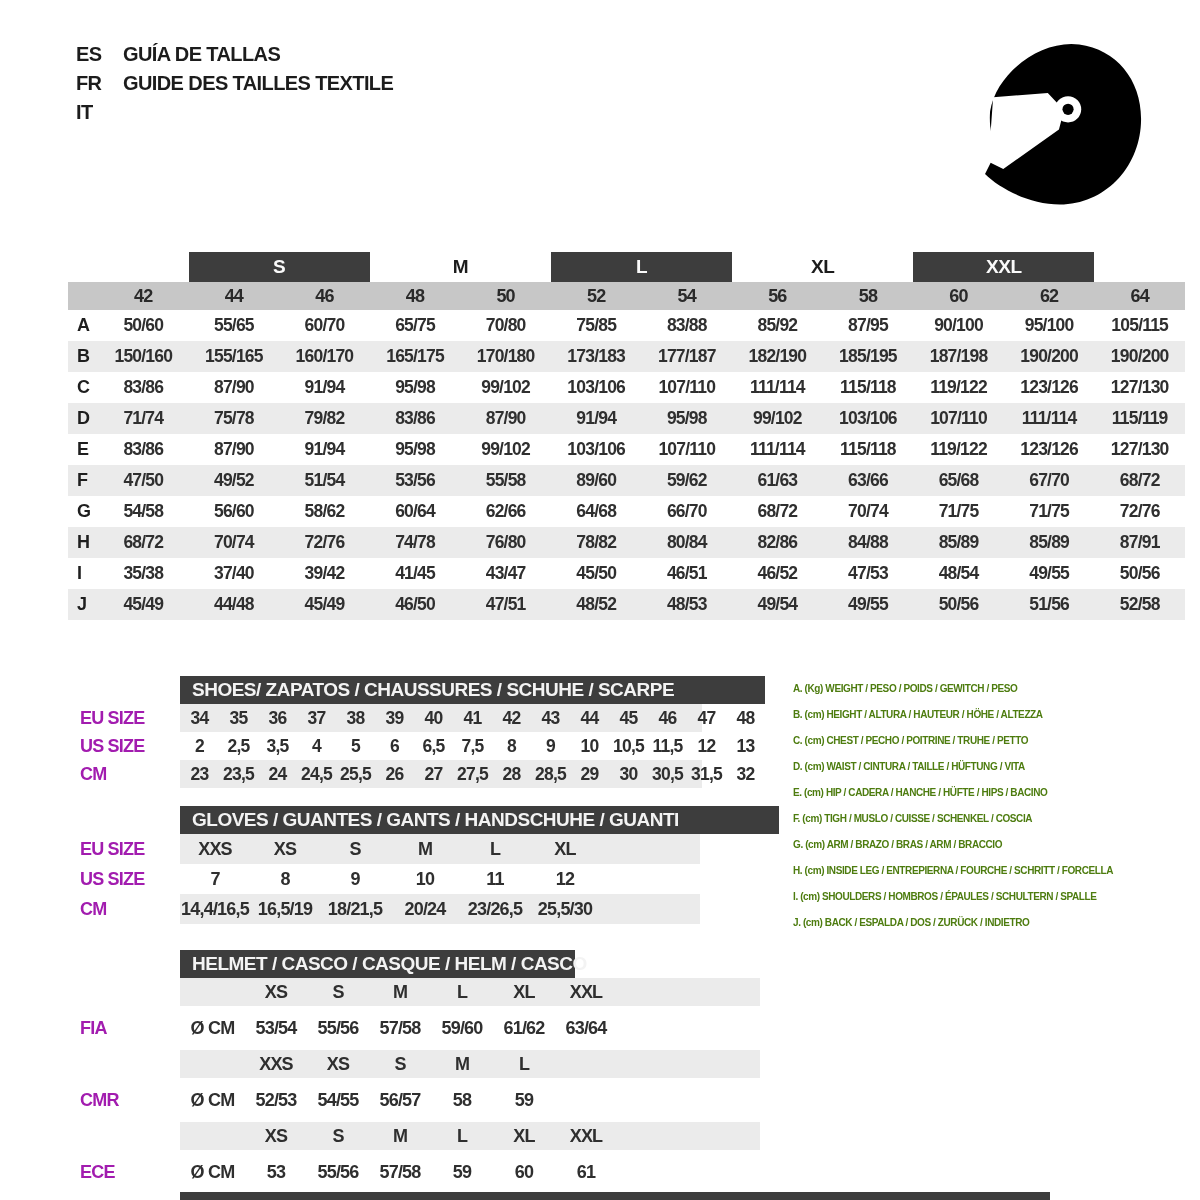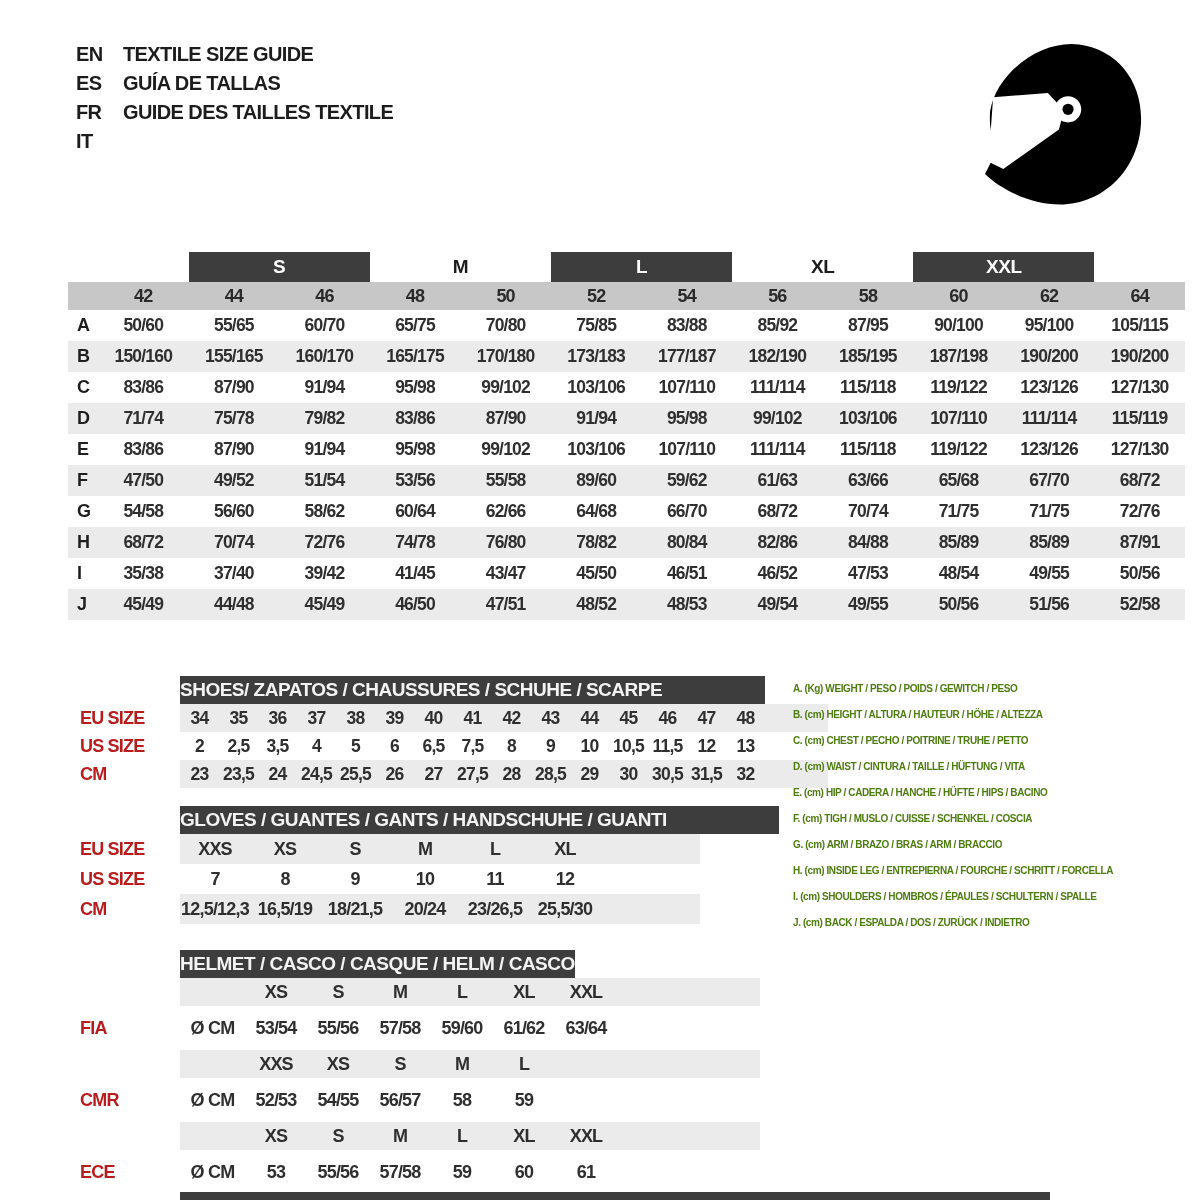--- a/index.html
+++ b/index.html
@@ -22,27 +22,27 @@
   .gbox.dark{background:#3d3d3d;color:#fafafa}
   #num-band{background:#c7c7c7;height:28px}
   .cell{display:flex;align-items:center;justify-content:center;font-size:17.5px;letter-spacing:-0.8px;color:#2f2f2f;white-space:nowrap}
   #num-band .cell{font-size:18px;color:#2a2a2a}
   .mrow{height:31px}
   .mrow.striped{background:#ebebeb}
   .mrow .letter{justify-content:flex-start;padding-left:9px;font-size:18px;color:#1e1e1e}
 
   
   .subtable{position:absolute;left:80px}
-  .sub-bar{margin-left:100px;background:#3d3d3d;color:#f3f3f3;display:flex;align-items:center;padding-left:0;font-size:19px;letter-spacing:-0.5px;height:28px;white-space:nowrap}
+  .sub-bar{margin-left:100px;background:#3d3d3d;color:#f3f3f3;display:flex;align-items:center;padding-left:12px;font-size:19px;letter-spacing:-0.5px;height:28px;white-space:nowrap}
   .sub-row{display:flex}
-  .sub-label{width:100px;display:flex;align-items:center;font-size:18px;letter-spacing:-0.8px;color:#b91c1c}
+  .sub-label{width:100px;display:flex;align-items:center;font-size:18px;letter-spacing:-0.8px;color:#a21caf}
   .sub-cells{display:grid}
   .sub-row.striped .sub-cells{background:#ebebeb}
   #shoes .sub-row{height:28px}
-  #shoes .sub-cells{grid-template-columns:repeat(15,39px);width:648px}
+  #shoes .sub-cells{grid-template-columns:repeat(15,39px);width:522px}
   #gloves .sub-row{height:30px}
   #gloves .sub-cells{grid-template-columns:repeat(6,70px) 1fr;width:520px}
   #gloves .cell{font-size:18px}
   #helmet .sub-cells{grid-template-columns:65px repeat(6,62px) 1fr;width:580px}
   #helmet .sub-row.hsizes{height:28px}
   #helmet .sub-row.hvals{height:44px}
   #helmet .cell{font-size:18px}
   #helmet .sub-bar{width:395px}
   #shoes .sub-bar{width:585px}
   #gloves .sub-bar{width:599px}
@@ -51,24 +51,20 @@
   #legend{position:absolute;left:793px;top:676px;width:404px}
   .legend-item{font-size:10px;line-height:26px;letter-spacing:-0.4px;color:#4d7c0f}
 
   
   #footer-bar{position:absolute;left:180px;top:1192px;width:870px;height:8px;background:#3d3d3d}
 </style>
 </head>
 <body>
 
 <div id="title-block">
-    <div class="trow">
-      <span class="lang">EN</span>
-      <span class="txt">TEXTILE SIZE GUIDE</span>
-    </div>
     <div class="trow">
       <span class="lang">ES</span>
       <span class="txt">GUÍA DE TALLAS</span>
     </div>
     <div class="trow">
       <span class="lang">FR</span>
       <span class="txt">GUIDE DES TAILLES TEXTILE</span>
     </div>
     <div class="trow">
       <span class="lang">IT</span>
@@ -346,21 +342,21 @@
           <div class="cell">8</div>
           <div class="cell">9</div>
           <div class="cell">10</div>
           <div class="cell">11</div>
           <div class="cell">12</div>
         </div>
       </div>
       <div class="sub-row striped">
         <div class="sub-label">CM</div>
         <div class="sub-cells">
-          <div class="cell">12,5/12,3</div>
+          <div class="cell">14,4/16,5</div>
           <div class="cell">16,5/19</div>
           <div class="cell">18/21,5</div>
           <div class="cell">20/24</div>
           <div class="cell">23/26,5</div>
           <div class="cell">25,5/30</div>
         </div>
       </div>
     </div>
 </div>
 

